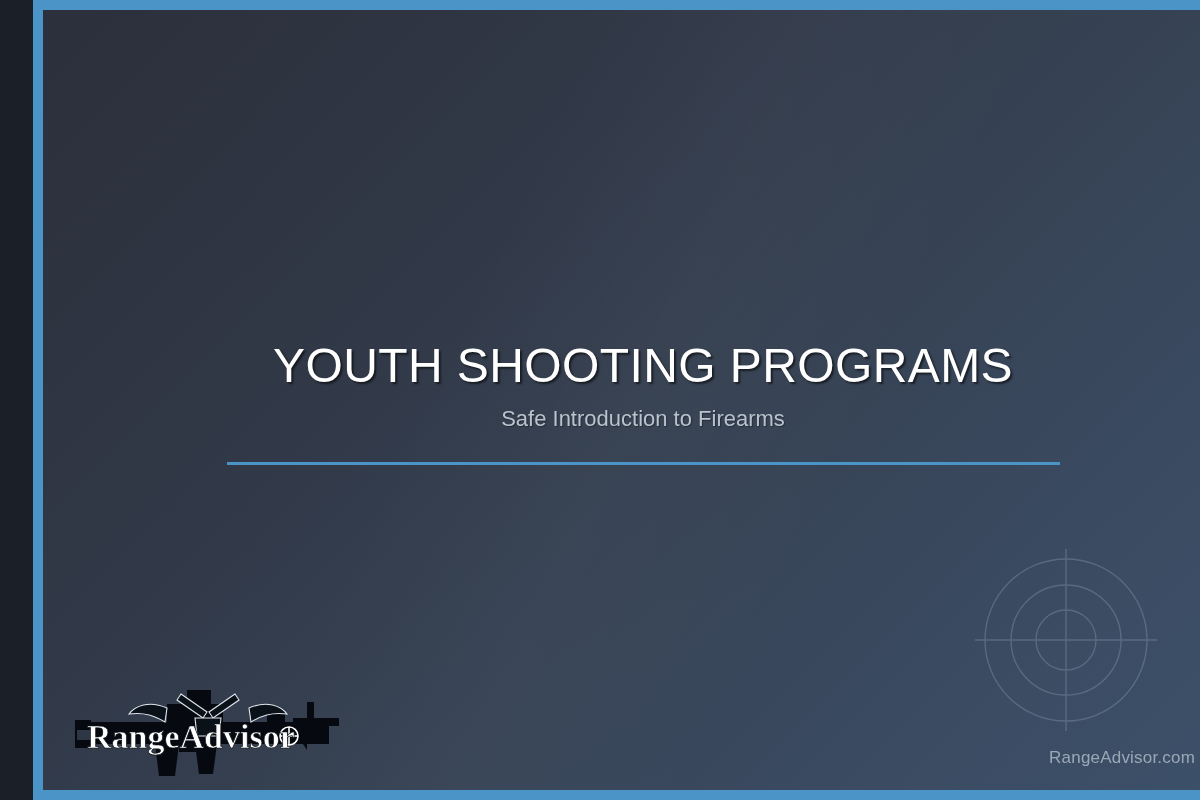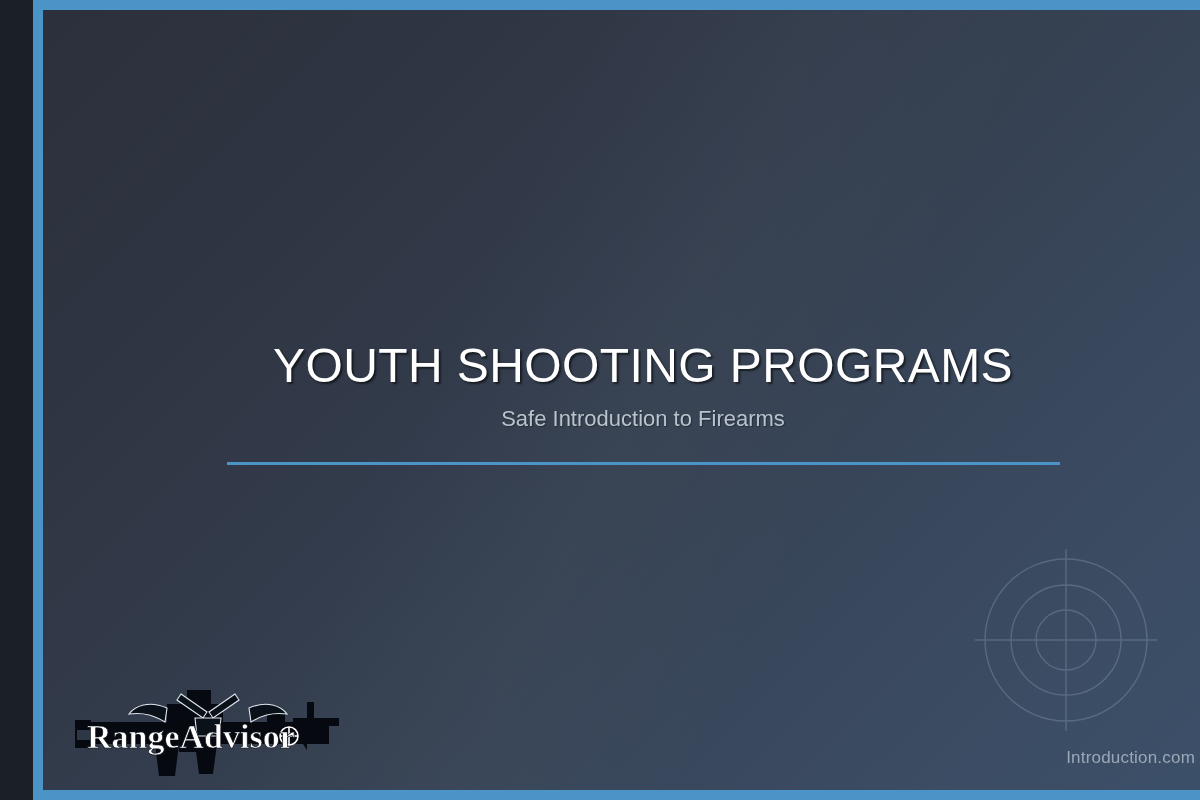--- a/index.html
+++ b/index.html
@@ -178,21 +178,21 @@
 
       <g fill="none" stroke="#ffffff" stroke-width="1.6">
         <circle cx="218" cy="58" r="9"></circle>
         <line x1="209" y1="58" x2="227" y2="58"></line>
         <line x1="218" y1="49" x2="218" y2="67"></line>
       </g>
 
       <text x="16" y="70" font-family="Liberation Serif, serif" font-size="34" font-weight="700" fill="#ffffff" stroke="#0a0f16" stroke-width="0.7">RangeAdvisor</text>
     </svg>
 
-    <div class="footer-url">Introduction.com</div>
+    <div class="footer-url">RangeAdvisor.com</div>
   </div>
 
   <div class="frame-top"></div>
   <div class="frame-bottom"></div>
   <div class="frame-left"></div>
   <div class="frame-right"></div>
 
 </div>
 
 </body></html>

